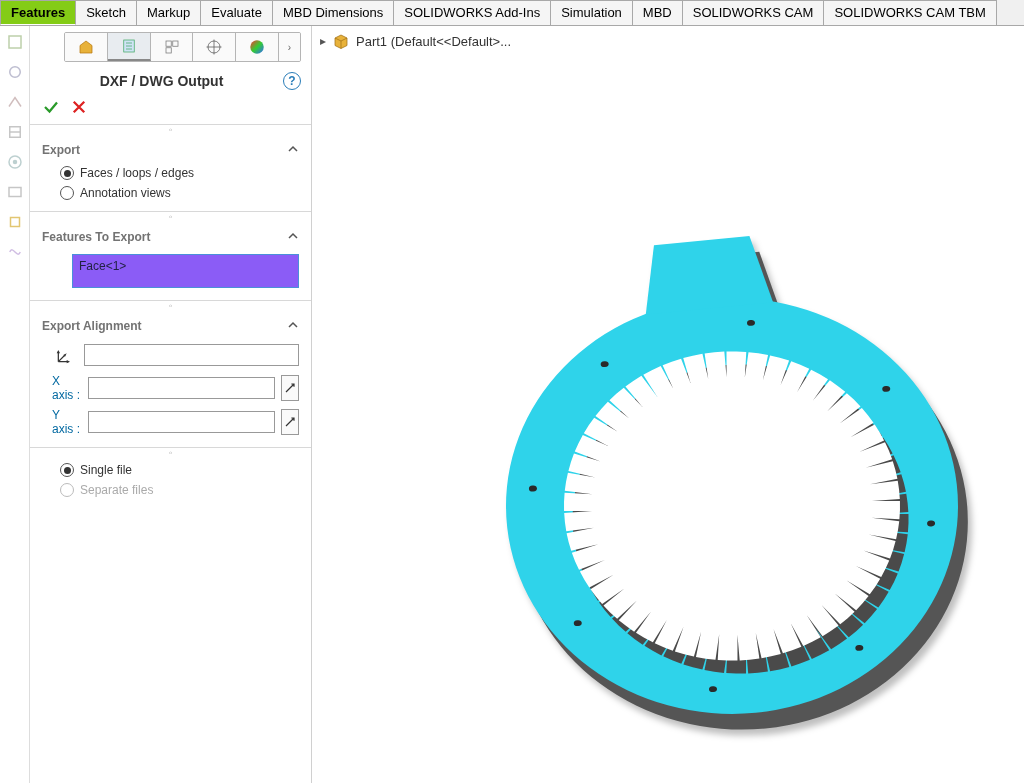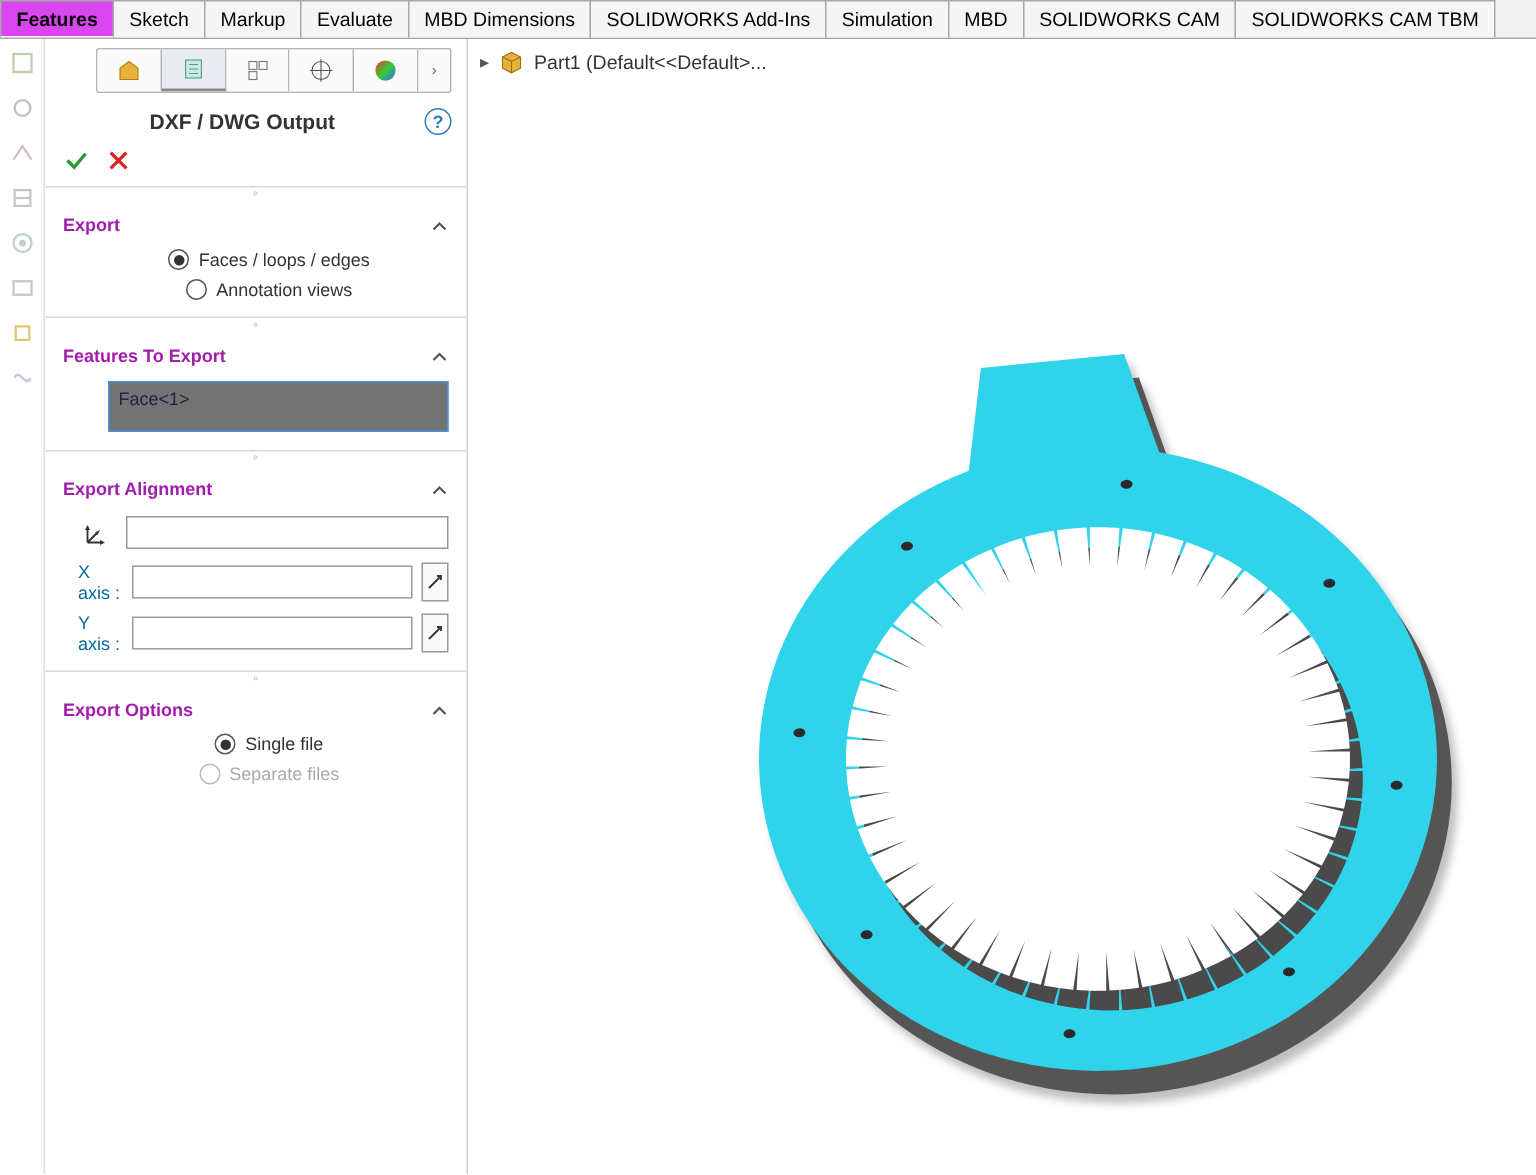--- a/index.html
+++ b/index.html
@@ -1,21 +1,21 @@
 <!DOCTYPE html>
 <html><head>
 <meta charset="utf-8">
 <style>
   * { box-sizing: border-box; font-family: "Segoe UI", Tahoma, sans-serif; }
   body { margin: 0; width: 1024px; height: 783px; overflow: hidden; background: #fff; }
 
   
   .ribbon { display: flex; border-bottom: 1px solid #a8a8a8; background: #f0f0f0; font-size: 13px; }
   .ribbon .tab { padding: 4px 10px; border: 1px solid #a8a8a8; border-bottom: none; background: #f5f5f5; white-space: nowrap; cursor: default; margin-right: -1px; }
-  .ribbon .tab.active { background: #d946ef; font-weight: bold; border-bottom: 1px solid #fff; position: relative; z-index: 1; }
+  .ribbon .tab.active { background: #84cc16; font-weight: bold; border-bottom: 1px solid #fff; position: relative; z-index: 1; }
 
   .workspace { display: flex; height: calc(100% - 26px); }
 
   
   .iconcol { width: 30px; border-right: 1px solid #ddd; padding-top: 6px; display: flex; flex-direction: column; align-items: center; gap: 10px; }
   .iconcol .ic { width: 20px; height: 20px; display:flex; align-items:center; justify-content:center; opacity:0.55; }
   .iconcol svg { width:18px; height:18px; }
 
   
   .panel { width: 282px; border-right: 1px solid #d0d0d0; background: #fff; font-size: 12px; color:#333; position:relative; }
@@ -24,28 +24,28 @@
   .panel-tabs .pt:last-child{border-right:none;}
   .panel-tabs .pt.active{ background:#e8ecf0; border-bottom:2px solid #888;}
   .panel-title-row{ display:flex; align-items:center; padding:10px 10px 0 10px;}
   .panel-title{ flex:1; text-align:center; font-weight:bold; font-size:14px; color:#333; }
   .helpcircle{ width:18px;height:18px;border:1.5px solid #2a7db8;color:#2a7db8;border-radius:50%;display:flex;align-items:center;justify-content:center;font-size:12px;font-weight:bold;}
   .okcancel{ padding:8px 12px; display:flex; gap:10px; align-items:center; border-bottom:1px solid #d8d8d8;}
   .ok svg, .cancel svg{ width:18px;height:18px; display:block;}
   .grip{ height:8px; display:flex; justify-content:center; align-items:center; color:#aaa; font-size:10px; cursor:ns-resize;}
 
   .section{ padding:4px 12px 8px 12px; border-bottom:1px solid #d8d8d8; }
-  .sec-head{ display:flex; align-items:flex-end; justify-content:space-between; font-weight:bold; color:#a21caf; padding:6px 0 6px 0;}
+  .sec-head{ display:flex; align-items:flex-start; justify-content:space-between; font-weight:bold; color:#737373; padding:6px 0 6px 0;}
   .chev{ width:12px;height:12px; }
-  .radio-row{ display:flex; align-items:center; gap:6px; padding:3px 0 3px 18px;justify-content:center;}
+  .radio-row{ display:flex; align-items:center; gap:6px; padding:3px 0 3px 18px;}
   .radio-dot{ width:14px;height:14px;border:1.5px solid #555;border-radius:50%;display:flex;align-items:center;justify-content:center;}
   .radio-dot.sel::after{content:"";width:7px;height:7px;background:#333;border-radius:50%;}
   .radio-dot.disabled{ border-color:#bbb;}
   .radio-row.disabled{ color:#aaa;}
-  .entity-box{ margin:4px 0 4px 30px; border:1px solid #4a90d9; background:#737373; padding:4px 6px; min-height:34px; font-size:12px; color:#224;}
+  .entity-box{ margin:4px 0 4px 30px; border:1px solid #4a90d9; background:#8b5cf6; padding:4px 6px; min-height:34px; font-size:12px; color:#224;}
   .align-row{ display:flex; align-items:center; gap:6px; padding:3px 0 3px 10px;}
   .align-row .lbl{ width:46px; text-align:left; color:#0369a1;}
   .align-icon{ width:26px;height:26px; display:flex;align-items:center;justify-content:center;}
   .txtbox{ flex:1; height:22px; border:1px solid #999; background:#fff; padding:0 4px;}
   .sqbtn{ width:26px;height:26px;border:1px solid #999;background:#fafafa;display:flex;align-items:center;justify-content:center;}
 
   
   .viewport{ flex:1; position:relative; background:#fff;}
   .breadcrumb{ position:absolute; top:6px; left:8px; font-size:13px; color:#333; display:flex; align-items:center; gap:6px;}
   .breadcrumb .tri{ color:#555; font-size:12px;}
@@ -245,26 +245,20 @@
         <span class="sqbtn">
             <svg width="16" height="16" viewBox="0 0 24 24">
               <path d="M6 18 L18 6 M14 6 L18 6 L18 10" fill="none" stroke="#333" stroke-width="1.8"></path>
             </svg>
           </span>
       </div>
     </div>
     <div class="grip">◦</div>
 
     <div class="section" style="border-bottom:none;">
-      <div class="sec-head">
-        <span>Export Options</span>
-        <svg class="chev" viewBox="0 0 12 12">
-            <path d="M2 8 L6 4 L10 8" fill="none" stroke="#555" stroke-width="1.5"></path>
-          </svg>
-      </div>
       <div class="radio-row">
         <span class="radio-dot sel"></span>
         <span>Single file</span>
       </div>
       <div class="radio-row disabled">
         <span class="radio-dot disabled"></span>
         <span>Separate files</span>
       </div>
     </div>
 

